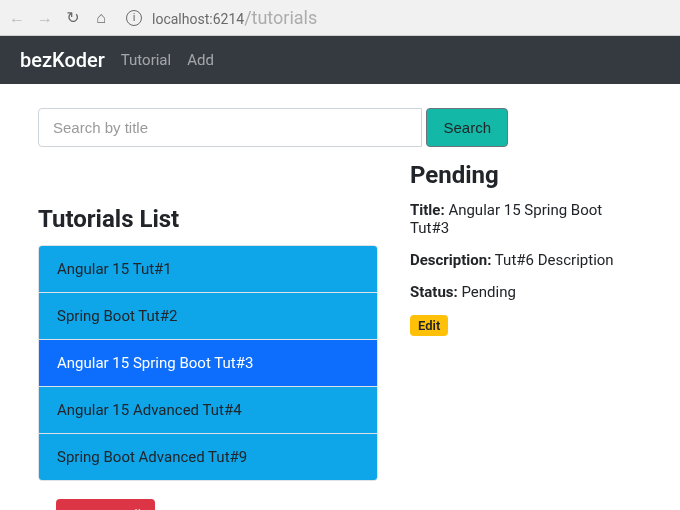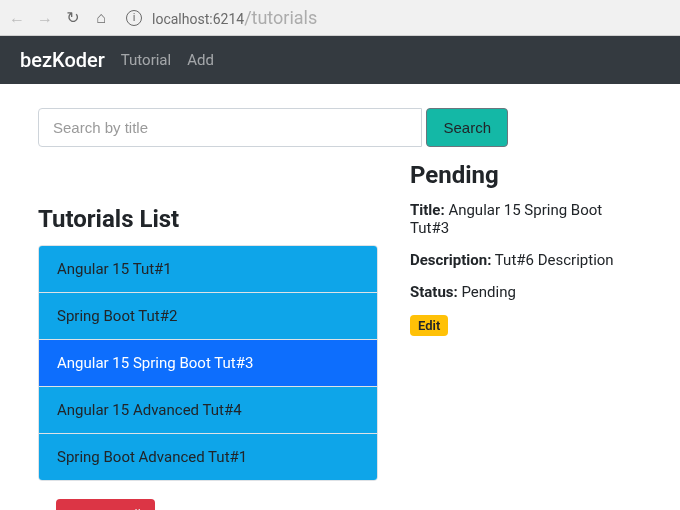--- a/index.html
+++ b/index.html
@@ -71,21 +71,21 @@
   </div>
 
   <div class="columns">
     <div class="left">
       <h3>Tutorials List</h3>
       <div class="list-group" id="list-group">
           <div class="list-item">Angular 15 Tut#1</div>
           <div class="list-item">Spring Boot Tut#2</div>
           <div class="list-item active">Angular 15 Spring Boot Tut#3</div>
           <div class="list-item">Angular 15 Advanced Tut#4</div>
-          <div class="list-item">Spring Boot Advanced Tut#1</div>
+          <div class="list-item">Spring Boot Advanced Tut#9</div>
         </div>
       <button class="remove-btn">Remove All</button>
     </div>
 
     <div class="right">
       <h3>Pending</h3>
       <div class="detail-row">
         <strong>Title:</strong>
         <span>Angular 15 Spring Boot Tut#3</span>
       </div>

